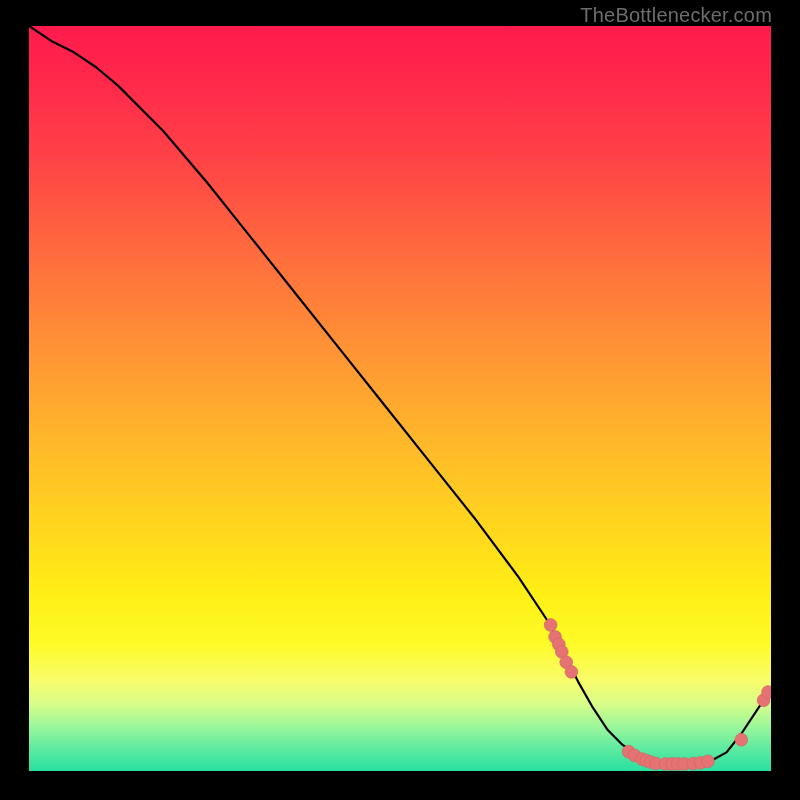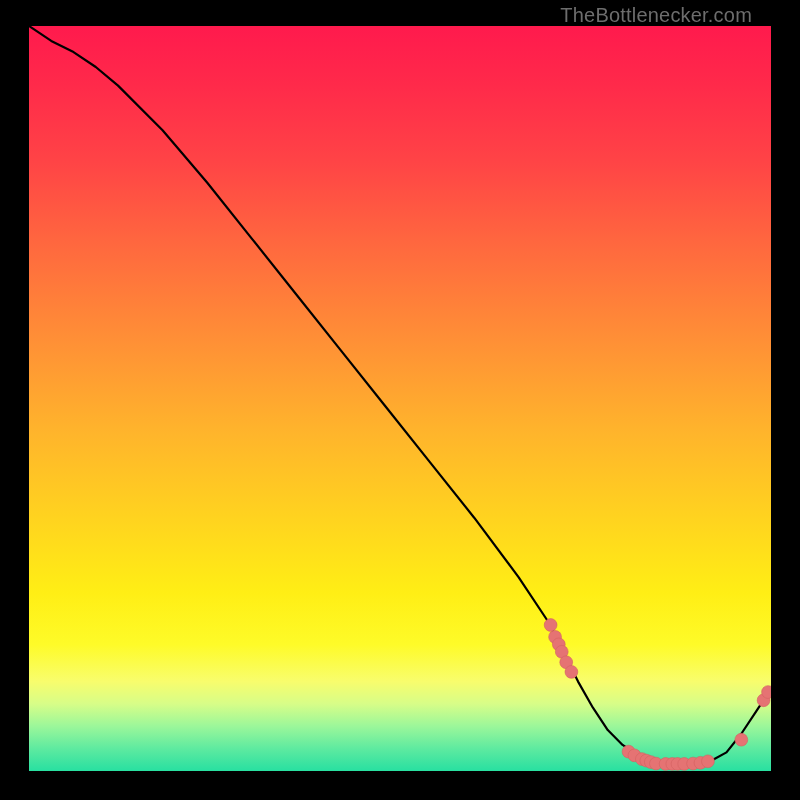--- a/index.html
+++ b/index.html
@@ -44,21 +44,21 @@
   .overlay-svg {
     position: absolute;
     left: 0;
     top: 0;
     width: 742px;
     height: 745px;
   }
   .watermark {
     position: absolute;
     top: 4px;
-    right: 48px;
+    right: 28px;
     color: #6d6d6d;
     font-size: 20px;
     font-weight: 400;
     letter-spacing: 0.2px;
     user-select: none;
   }
 </style>
 </head>
 <body>
 

